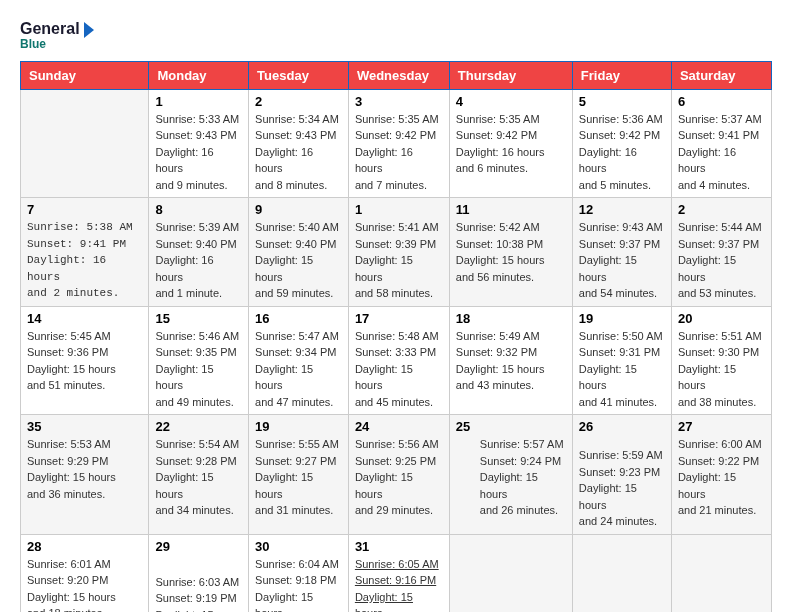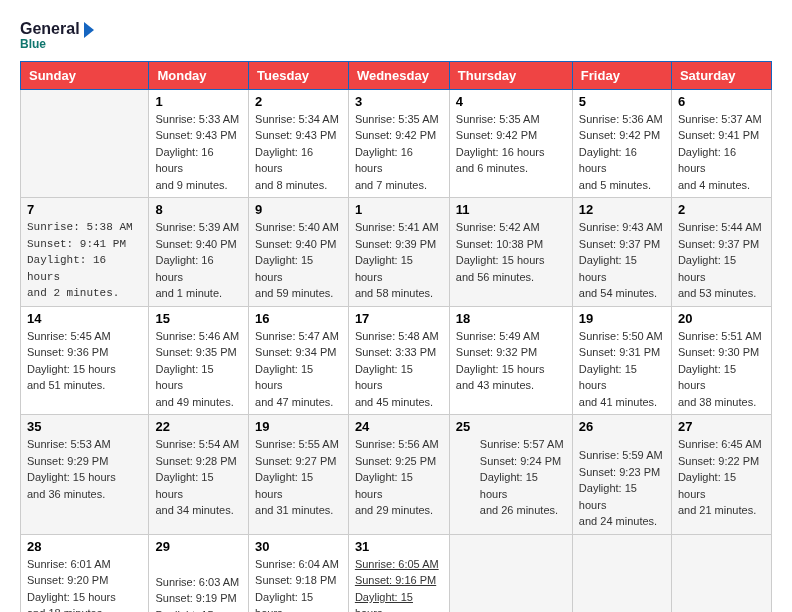--- a/index.html
+++ b/index.html
@@ -295,21 +295,21 @@
         </td>
         <td>
           <span class="day-num">26</span>
           <div class="day-info" style="white-space: pre-line; margin-top: 13px;">Sunrise: 5:59 AM
 Sunset: 9:23 PM
 Daylight: 15 hours
 and 24 minutes.</div>
         </td>
         <td>
           <span class="day-num">27</span>
-          <div class="day-info" style="white-space: pre-line;">Sunrise: 6:45 AM
+          <div class="day-info" style="white-space: pre-line;">Sunrise: 6:00 AM
 Sunset: 9:22 PM
 Daylight: 15 hours
 and 21 minutes.</div>
         </td>
       </tr>
       <tr>
         <td>
           <span class="day-num">28</span>
           <div class="day-info" style="white-space: pre-line;">Sunrise: 6:01 AM
 Sunset: 9:20 PM

